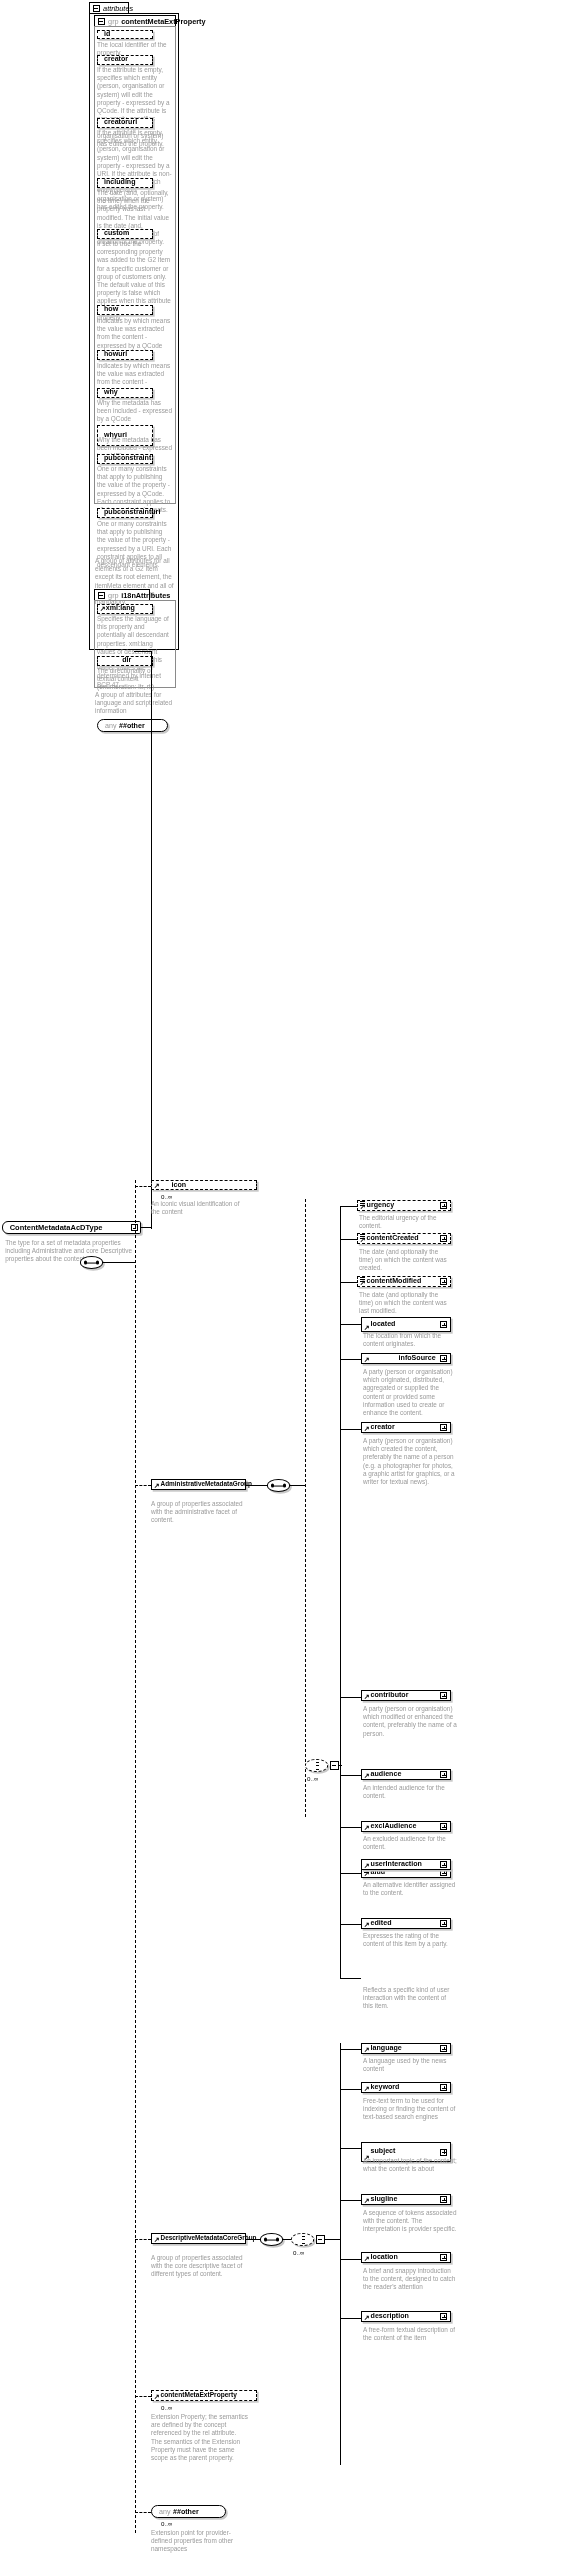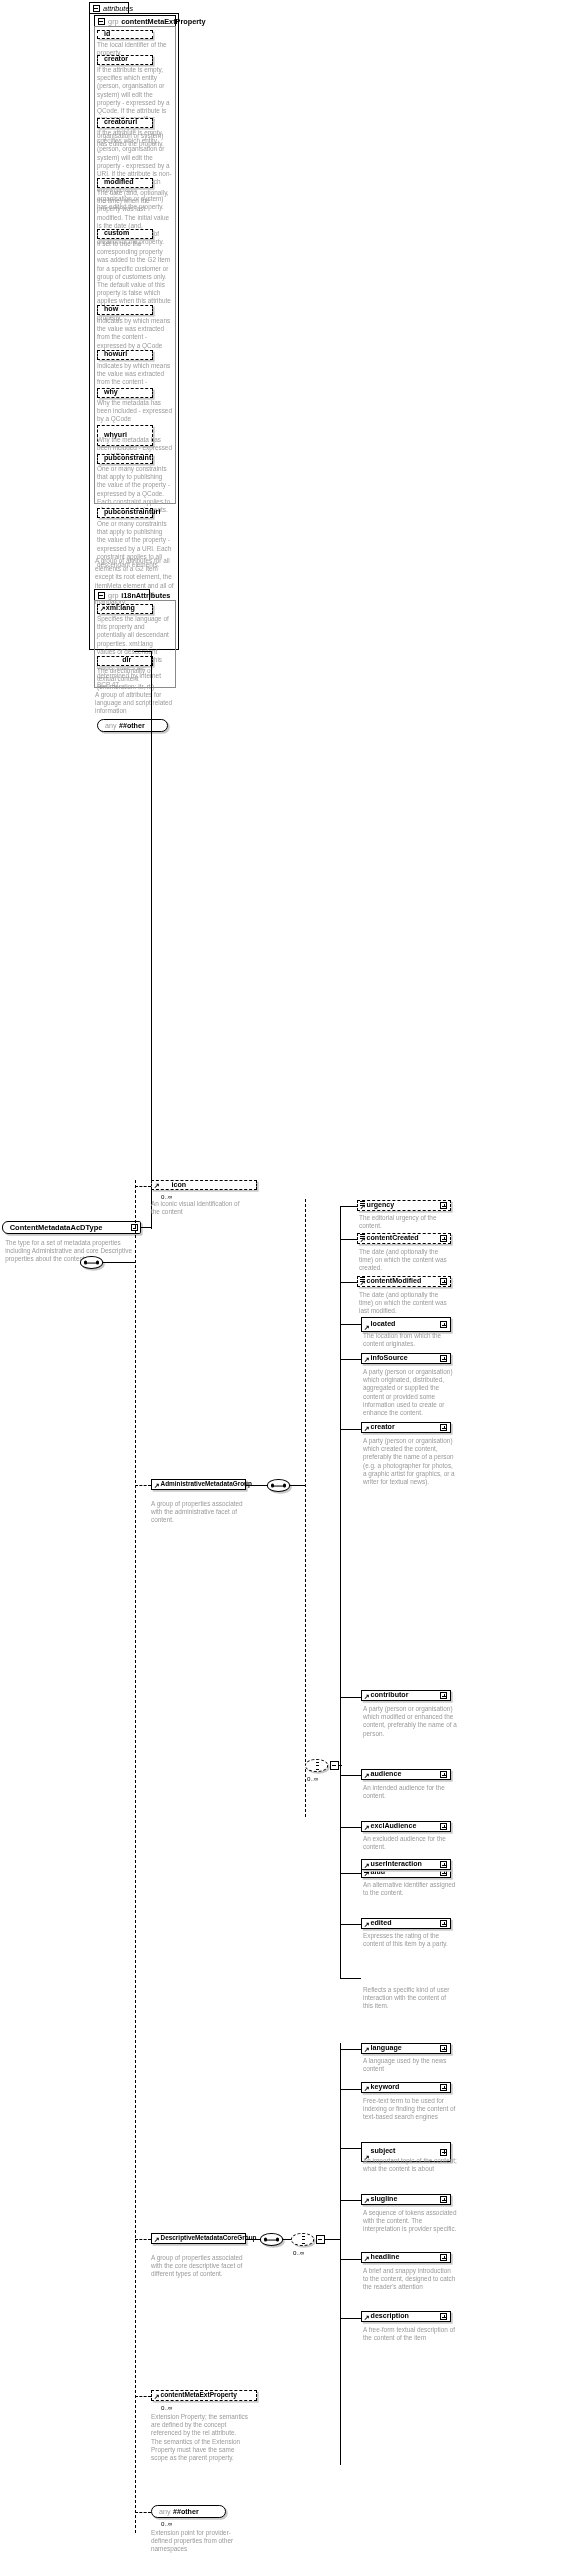--- a/index.html
+++ b/index.html
@@ -207,21 +207,21 @@
   <span class="nm">creator</span>
 </div>
 <div class="doc" style="left:97px; top:66px; width:75px;">If the attribute is empty, specifies which entity (person, organisation or system) will edit the property - expressed by a QCode. If the attribute is non-empty, specifies which entity (person, organisation or system) has edited the property.</div>
 
 <div class="node dashed" style="left:97px; top:118px; width:56px; height:9.5px;">
   <span class="nm">creatoruri</span>
 </div>
 <div class="doc" style="left:97px; top:129px; width:75px;">If the attribute is empty, specifies which entity (person, organisation or system) will edit the property - expressed by a URI. If the attribute is non-empty, specifies which entity (person, organisation or system) has edited the property.</div>
 
 <div class="node dashed" style="left:97px; top:178px; width:56px; height:9.5px;">
-  <span class="nm">modified</span>
+  <span class="nm">including</span>
 </div>
 <div class="doc" style="left:97px; top:189px; width:75px;">The date (and, optionally, the time) when the property was last modified. The initial value is the date (and, optionally, the time) of creation of the property.</div>
 
 <div class="node dashed" style="left:97px; top:229px; width:56px; height:9.5px;">
   <span class="nm">custom</span>
 </div>
 <div class="doc" style="left:97px; top:240px; width:75px;">If set to true the corresponding property was added to the G2 Item for a specific customer or group of customers only. The default value of this property is false which applies when this attribute is not used with the property.</div>
 
 <div class="node dashed" style="left:97px; top:305px; width:56px; height:9.5px;">
   <span class="nm">how</span>
@@ -379,21 +379,21 @@
 <div class="node solid" style="left:361px; top:1317px; width:90px; height:15px;">
   <span class="arr"></span>
   <span class="nm" style="padding-left:2.6px;">located</span>
   <span class="exp plus"></span>
 </div>
 <div class="doc" style="left:363px; top:1332px; width:94px;">The location from which the content originates.</div>
 
 <div class="ln h" style="left:340px; top:1359px; width:21px;"></div>
 <div class="node solid" style="left:361px; top:1353px; width:90px; height:11.3px;">
   <span class="arr"></span>
-  <span class="nm" style="padding-left:2.6px;">infoSource</span>
+  <span class="nm" style="padding-left:2.6px;margin-left:28px;">infoSource</span>
   <span class="exp plus"></span>
 </div>
 <div class="doc" style="left:363px; top:1368px; width:94px;">A party (person or organisation) which originated, distributed, aggregated or supplied the content or provided some information used to create or enhance the content.</div>
 
 <div class="ln h" style="left:340px; top:1429px; width:21px;"></div>
 <div class="node solid" style="left:361px; top:1422px; width:90px; height:11.3px;">
   <span class="arr"></span>
   <span class="nm" style="padding-left:2.6px;">creator</span>
   <span class="exp plus"></span>
 </div>
@@ -506,21 +506,21 @@
 <div class="node solid" style="left:361px; top:2194px; width:90px; height:11.3px;">
   <span class="arr"></span>
   <span class="nm" style="padding-left:2.6px;">slugline</span>
   <span class="exp plus"></span>
 </div>
 <div class="doc" style="left:363px; top:2209px; width:94px;">A sequence of tokens associated with the content. The interpretation is provider specific.</div>
 
 <div class="ln h" style="left:340px; top:2259px; width:21px;"></div>
 <div class="node solid" style="left:361px; top:2252px; width:90px; height:11.3px;">
   <span class="arr"></span>
-  <span class="nm" style="padding-left:2.6px;">headline</span>
+  <span class="nm" style="padding-left:2.6px;">location</span>
   <span class="exp plus"></span>
 </div>
 <div class="doc" style="left:363px; top:2267px; width:94px;">A brief and snappy introduction to the content, designed to catch the reader's attention</div>
 
 <div class="ln h" style="left:340px; top:2318px; width:21px;"></div>
 <div class="node solid" style="left:361px; top:2311px; width:90px; height:11.3px;">
   <span class="arr"></span>
   <span class="nm" style="padding-left:2.6px;">description</span>
   <span class="exp plus"></span>
 </div>

